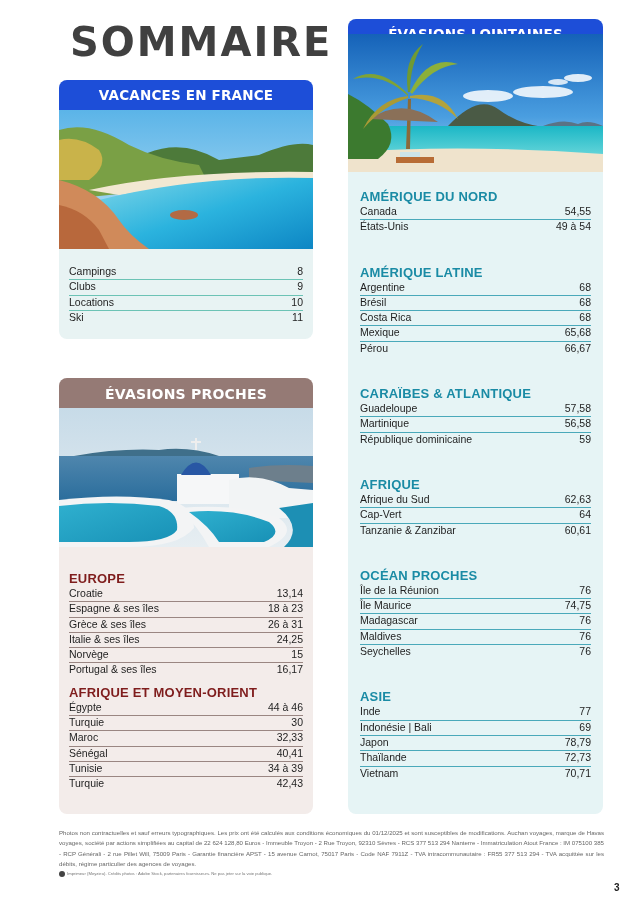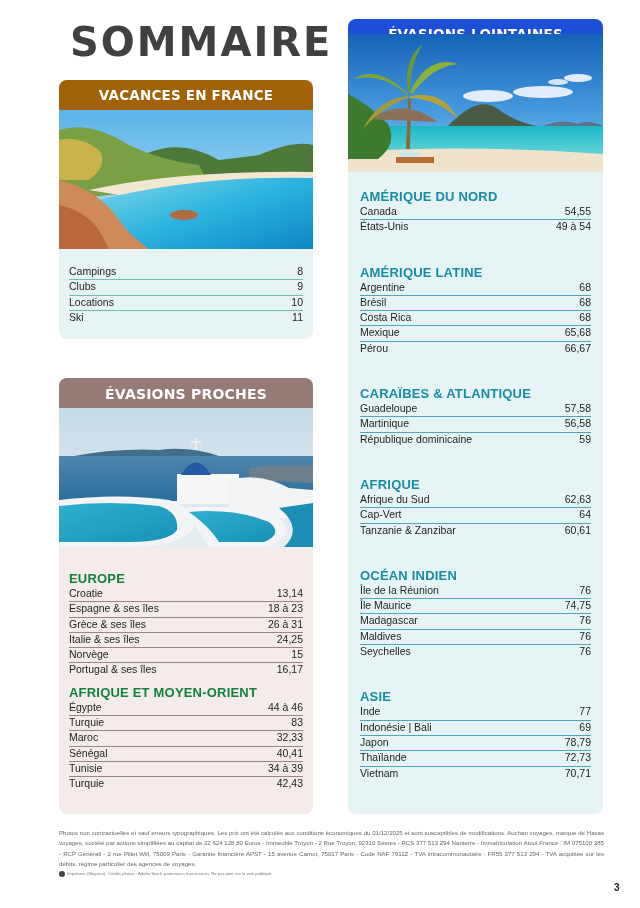--- a/index.html
+++ b/index.html
@@ -16,41 +16,41 @@
   .card-header {
     height: 30px; line-height: 30px; text-align: center; color: #fff;
     font-family: "DejaVu Sans", sans-serif; font-weight: bold; font-size: 13.5px;
     letter-spacing: 0.2px;
   }
   .card-img { position: relative; overflow: hidden; }
   .card-body { padding: 0 10px; }
 
   
   #card-france { left: 59px; top: 80px; width: 254px; height: 259px; background: #e8f3f3; }
-  #card-france .card-header { background: #a16207; }
+  #card-france .card-header { background: #1d4ed8; }
   #card-france .card-img { height: 139px; }
   #card-france .card-body { padding-top: 16px; }
 
   
   #card-proches { left: 59px; top: 378px; width: 254px; height: 436px; background: #f3ecea; }
   #card-proches .card-header { background: #957a75; font-size: 14px; height: 30px; line-height: 32px; }
   #card-proches .card-img { height: 139px; }
   #card-proches .card-body { padding-top: 24px; }
 
   
   #card-lointaines { left: 348px; top: 19px; width: 255px; height: 795px; background: #e6f4f5; }
   #card-lointaines .card-header { background: #1d4ed8; height: 15px; line-height: 31px; }
   #card-lointaines .card-img { height: 138px; }
   #card-lointaines .card-body { padding: 0 12px; }
 
   .section-title {
     font-weight: bold; font-size: 13px; letter-spacing: 0.2px; line-height: 16px;
   }
   .teal .section-title { color: #1a8ba5; }
-  .brown .section-title { color: #15803d; }
+  .brown .section-title { color: #7f1d1d; }
 
   .row {
     display: flex; justify-content: space-between; align-items: flex-start;
     font-size: 10.5px; line-height: 13px; height: 15.3px; padding-bottom: 1px;
     color: #1e1e1e;
   }
   .teal .row { border-bottom: 1.5px solid #4aa9ba; }
   .brown .row { border-bottom: 1.5px solid #9a8682; }
   .france .row { border-bottom: 1.5px solid #6cc3b5; }
   .row:last-child { border-bottom: none; }
@@ -185,21 +185,21 @@
         </div>
     </div>
     <div class="section" style="margin-top:6px;">
       <div class="section-title">AFRIQUE ET MOYEN-ORIENT</div>
       <div class="row">
           <span>Égypte</span>
           <span class="val">44 à 46</span>
         </div>
       <div class="row">
           <span>Turquie</span>
-          <span class="val">83</span>
+          <span class="val">30</span>
         </div>
       <div class="row">
           <span>Maroc</span>
           <span class="val">32,33</span>
         </div>
       <div class="row">
           <span>Sénégal</span>
           <span class="val">40,41</span>
         </div>
       <div class="row">
@@ -309,21 +309,21 @@
       <div class="row">
           <span>Cap-Vert</span>
           <span class="val">64</span>
         </div>
       <div class="row">
           <span>Tanzanie &amp; Zanzibar</span>
           <span class="val">60,61</span>
         </div>
     </div>
     <div class="section" style="margin-top:29px;">
-      <div class="section-title">OCÉAN INDIEN</div>
+      <div class="section-title">OCÉAN PROCHES</div>
       <div class="row">
           <span>Île de la Réunion</span>
           <span class="val">76</span>
         </div>
       <div class="row">
           <span>Île Maurice</span>
           <span class="val">74,75</span>
         </div>
       <div class="row">
           <span>Madagascar</span>

